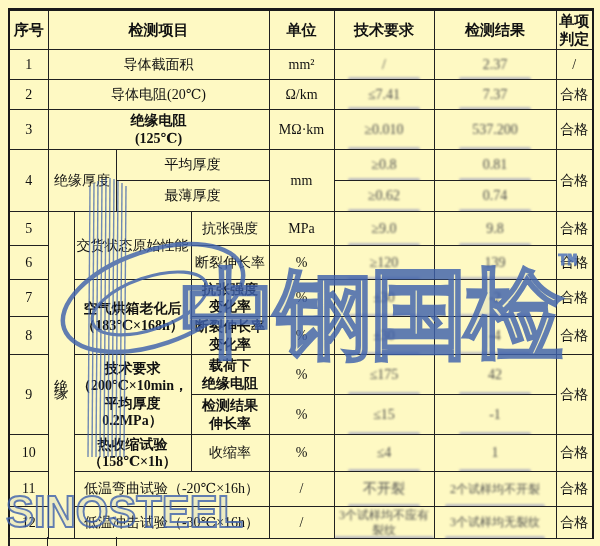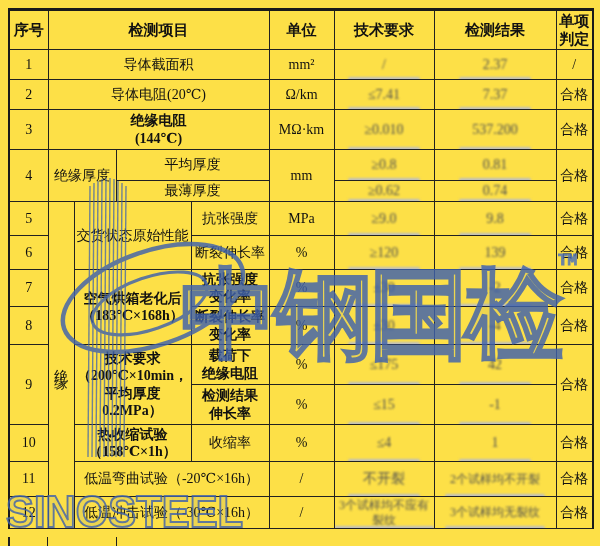--- a/index.html
+++ b/index.html
@@ -1,17 +1,17 @@
 <!DOCTYPE html>
 <html><head>
 <meta charset="utf-8">
 <style>
   html,body{margin:0;padding:0;background:#ffffff;}
   .page{
-    position:relative;width:600px;height:546px;background:#fde047;overflow:hidden;
+    position:relative;width:600px;height:546px;background:#fef9c3;overflow:hidden;
     font-family:"Liberation Serif","DejaVu Serif",serif;color:#111;
   }
   table.report{
     position:absolute;left:8px;top:8px;width:584px;
     border-collapse:collapse;table-layout:fixed;
     border-left:2px solid #1a1a1a;border-right:2px solid #1a1a1a;border-top:3px solid #1a1a1a;
   }
   td{
     border:1px solid #212121;text-align:center;vertical-align:middle;
     padding:0 1px;font-size:14px;line-height:1.22;overflow:hidden;
@@ -97,38 +97,38 @@
       <td>Ω/km</td>
       <td class="sm"><span class="bv">≤7.41</span></td>
       <td class="sm"><span class="bv">7.37</span></td>
       <td>合格</td>
     </tr>
 
     <tr style="height:40px">
       <td class="num">3</td>
       <td colspan="4">
         <span class="l2">绝缘电阻</span>
-        <span class="l2">(144℃)</span>
+        <span class="l2">(125℃)</span>
       </td>
       <td>MΩ·km</td>
       <td class="sm"><span class="bv">≥0.010</span></td>
       <td class="sm"><span class="bv">537.200</span></td>
       <td>合格</td>
     </tr>
 
     <tr style="height:31px">
       <td class="num" rowspan="2">4</td>
       <td colspan="2" rowspan="2">绝缘厚度</td>
       <td colspan="2">平均厚度</td>
       <td rowspan="2">mm</td>
       <td class="sm"><span class="bv">≥0.8</span></td>
       <td class="sm"><span class="bv">0.81</span></td>
       <td rowspan="2">合格</td>
     </tr>
-    <tr style="height:21px">
+    <tr style="height:31px">
       <td colspan="2">最薄厚度</td>
       <td class="sm"><span class="bv">≥0.62</span></td>
       <td class="sm"><span class="bv">0.74</span></td>
     </tr>
 
     <tr style="height:34px">
       <td class="num">5</td>
       <td class="vert" rowspan="9">绝缘</td>
       <td colspan="2" rowspan="2">交货状态原始性能</td>
       <td>抗张强度</td>

